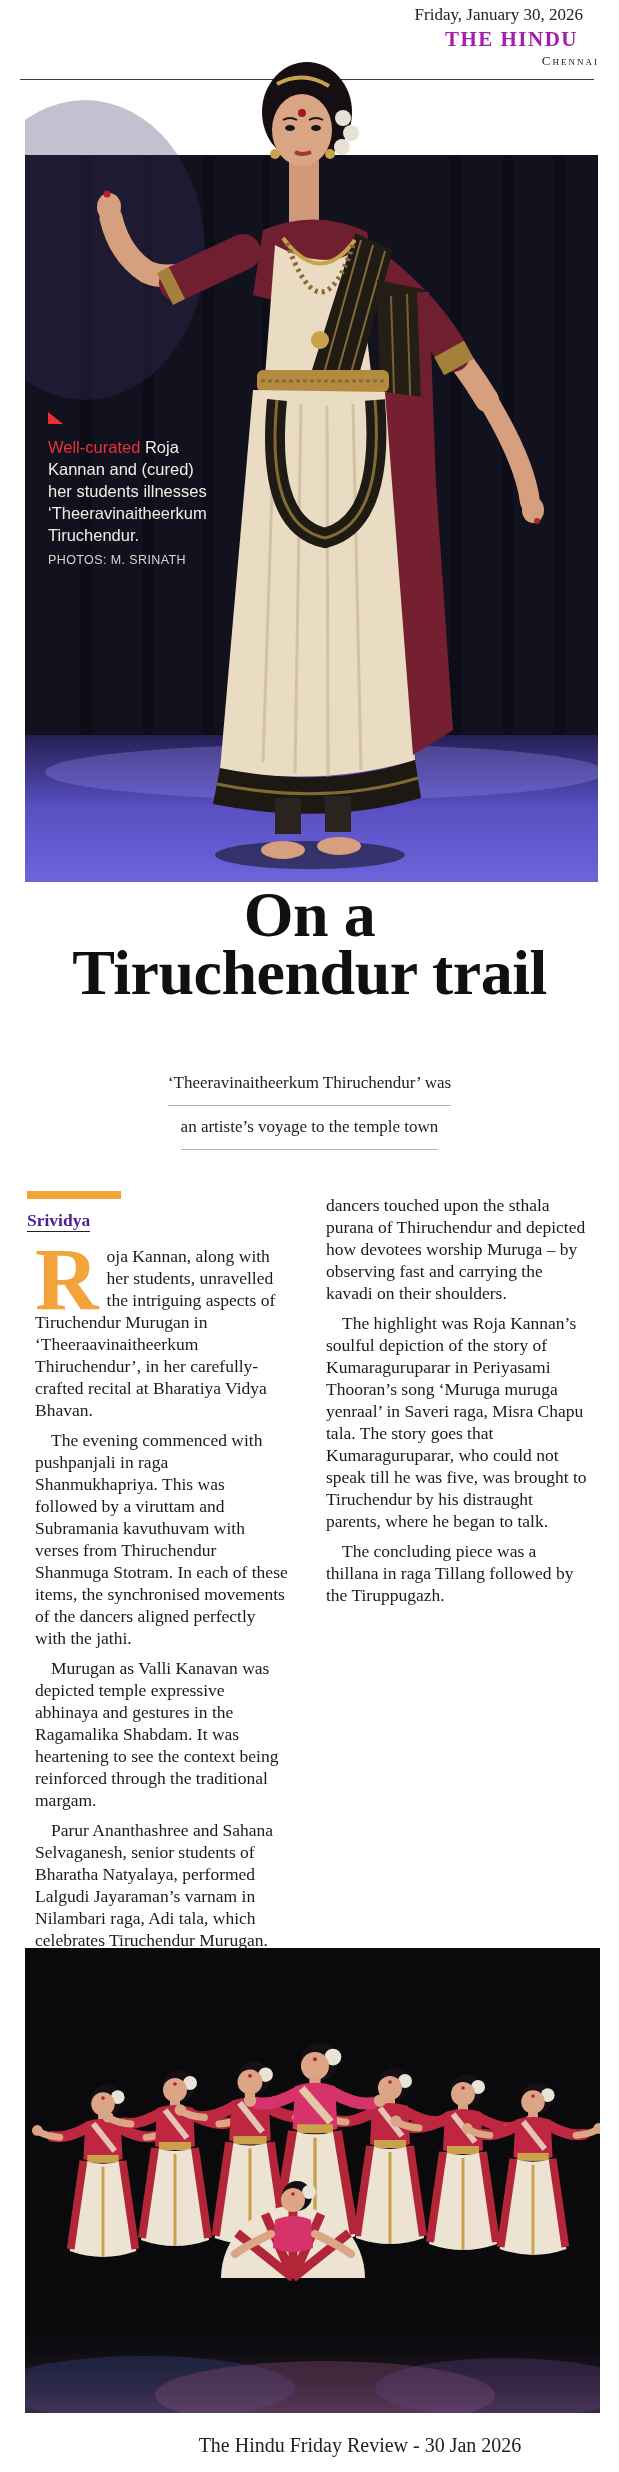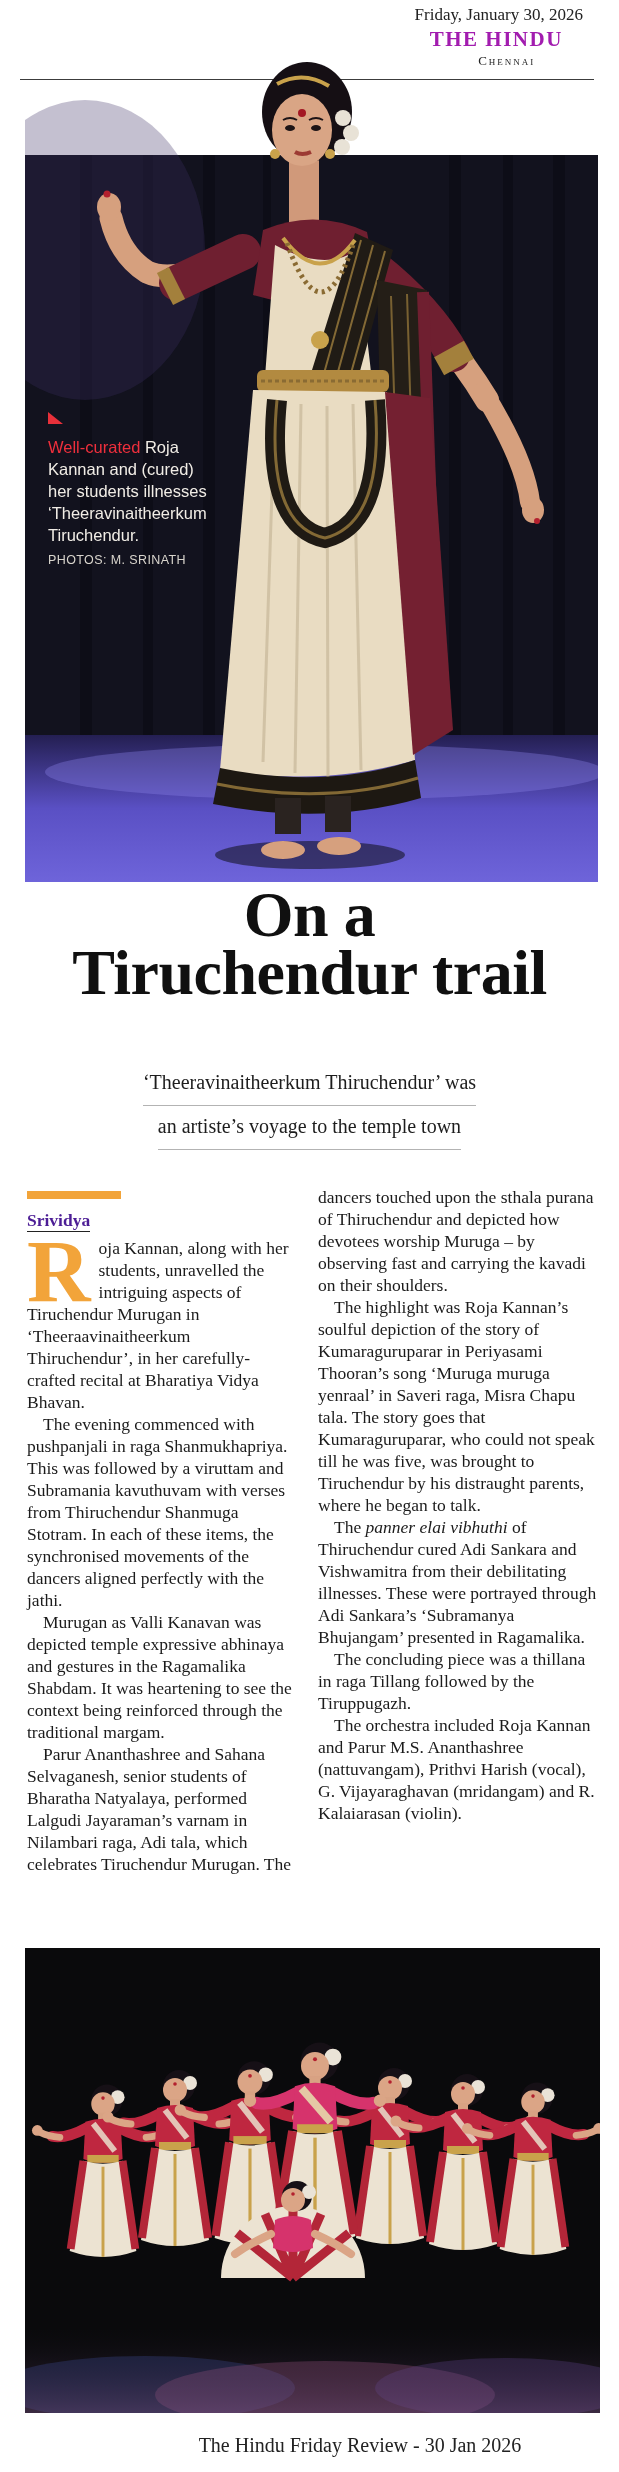--- a/index.html
+++ b/index.html
@@ -1,53 +1,53 @@
 <!DOCTYPE html>
 <html><head>
 <meta charset="utf-8">
 <style>
   html,body{margin:0;padding:0;background:#ffffff;}
   #page{position:relative;width:619px;height:2472px;background:#ffffff;overflow:hidden;
         font-family:"Liberation Serif", serif;color:#1c1c1c;}
 
   
-  .masthead{position:absolute;top:5px;right:20px;text-align:center;}
+  .masthead{position:absolute;top:5px;right:20px;text-align:right;}
   .m-date{font-size:17px;color:#222;margin-right:16px;}
   .m-paper{font-size:21px;font-weight:bold;letter-spacing:1.5px;color:#a21caf;margin-top:2px;margin-right:21px;font-family:Liberation Serif, serif;}
   .m-edition{font-size:13px;font-variant:small-caps;letter-spacing:2px;color:#222;margin-top:1px;}
   .top-rule{position:absolute;top:79px;left:20px;width:574px;height:1px;background:#3c3c3c;}
 
   
   .photo1{position:absolute;left:25px;top:40px;width:573px;height:842px;}
   .photo1 svg{display:block;}
   .caption{position:absolute;left:23px;top:372px;width:205px;
            font-family:"Liberation Sans", sans-serif;color:#f1ede6;}
   .cap-flag{width:15px;height:12px;background:#e8303a;
             clip-path:polygon(0 0,100% 100%,0 100%);margin-bottom:12px;}
   .cap-line{font-size:16.5px;line-height:22px;font-weight:400;}
   .cap-red{color:#ef2f3c;font-weight:normal;}
   .cap-credit{margin-top:7px;font-size:12.5px;letter-spacing:.4px;color:#d9d5cd;}
 
   
   .headline{position:absolute;left:0;top:886px;width:619px;text-align:center;
             font-weight:bold;font-size:64px;line-height:58px;color:#101010;letter-spacing:-.5px;}
   .subtitle{position:absolute;left:0;top:1064px;width:619px;text-align:center;
-            font-size:20px;line-height:37px;color:#1d1d1d;}
+            font-size:17px;line-height:37px;color:#1d1d1d;}
   .subtitle .sub-line{display:inline-block;border-bottom:1px solid #b3b3b3;padding-bottom:4px;margin-bottom:2px;}
 
   
   .byline-bar{position:absolute;left:27px;top:1191px;width:94px;height:8px;background:#f2a43a;}
   .byline{position:absolute;left:27px;top:1210px;font-size:17.5px;font-weight:bold;color:#4c1d95;}
   .byline span{border-bottom:1.5px solid #222;padding-bottom:1px;}
 
   
   .col{position:absolute;font-size:17.5px;line-height:22px;color:#1b1b1b;text-align:left;}
   .col-left{left:27px;top:1237px;width:270px;}
   .col-right{left:318px;top:1186px;width:281px;}
-  .col p{margin:0;}
+  .col p{margin:8px;}
   .col p.indent{text-indent:16px;}
   .dropcap{float:left;color:#f2a43a;font-weight:bold;font-size:88px;line-height:66px;
            height:62px;margin:2px 8px 0 0;}
 
   
   .photo2{position:absolute;left:25px;top:1948px;width:575px;height:465px;}
 
   
   .footer{position:absolute;left:100px;top:2434px;width:520px;text-align:center;
           font-size:20px;color:#222;}
@@ -183,23 +183,21 @@
 
   <div class="col col-left" id="col-left">
       <p><span class="dropcap">R</span><span>oja Kannan, along with her students, unravelled the intriguing aspects of Tiruchendur Murugan in ‘Theeraavinaitheerkum Thiruchendur’, in her carefully-crafted recital at Bharatiya Vidya Bhavan.</span></p>
       <p class="indent"><span>The evening commenced with pushpanjali in raga Shanmukhapriya. This was followed by a viruttam and Subramania kavuthuvam with verses from Thiruchendur Shanmuga Stotram. In each of these items, the synchronised movements of the dancers aligned perfectly with the jathi.</span></p>
       <p class="indent"><span>Murugan as Valli Kanavan was depicted temple expressive abhinaya and gestures in the Ragamalika Shabdam.  It was heartening to see the context being reinforced through the traditional margam.</span></p>
       <p class="indent"><span>Parur Ananthashree and Sahana Selvaganesh, senior students of Bharatha Natyalaya, performed Lalgudi Jayaraman’s varnam in Nilambari raga, Adi tala, which celebrates Tiruchendur Murugan. The</span></p>
     </div>
   <div class="col col-right" id="col-right">
       <p><span>dancers touched upon the sthala purana of Thiruchendur and depicted how devotees worship Muruga – by observing fast and carrying the kavadi on their shoulders.</span></p>
       <p class="indent"><span>The highlight was Roja Kannan’s soulful depiction of the story of Kumaraguruparar in  Periyasami Thooran’s  song ‘Muruga muruga yenraal’ in Saveri raga, Misra Chapu tala. The story goes that Kumaraguruparar, who could not speak till he was five, was brought to Tiruchendur by his distraught parents, where he began to talk.</span></p>
-      <p class="indent"><span>The </span><i>panner elai vibhuthi</i><span> of Thiruchendur cured Adi Sankara and Vishwamitra from their debilitating illnesses. These were portrayed through Adi Sankara’s ‘Subramanya Bhujangam’ presented in Ragamalika.</span></p>
       <p class="indent"><span>The concluding piece was a thillana in raga Tillang followed by the Tiruppugazh.</span></p>
-      <p class="indent"><span>The orchestra included Roja Kannan and Parur M.S. Ananthashree  (nattuvangam), Prithvi Harish (vocal), G. Vijayaraghavan (mridangam) and R. Kalaiarasan (violin).</span></p>
     </div>
 
   <div class="photo2">
     <svg width="575" height="465" viewBox="0 0 575 465">
       <defs>
         <linearGradient id="gfloor2" x1="0" y1="0" x2="0" y2="1">
           <stop offset="0" stop-color="#1a1322" stop-opacity="0"></stop>
           <stop offset="1" stop-color="#6b4a75"></stop>
         </linearGradient>
         <g id="std-dancer">

